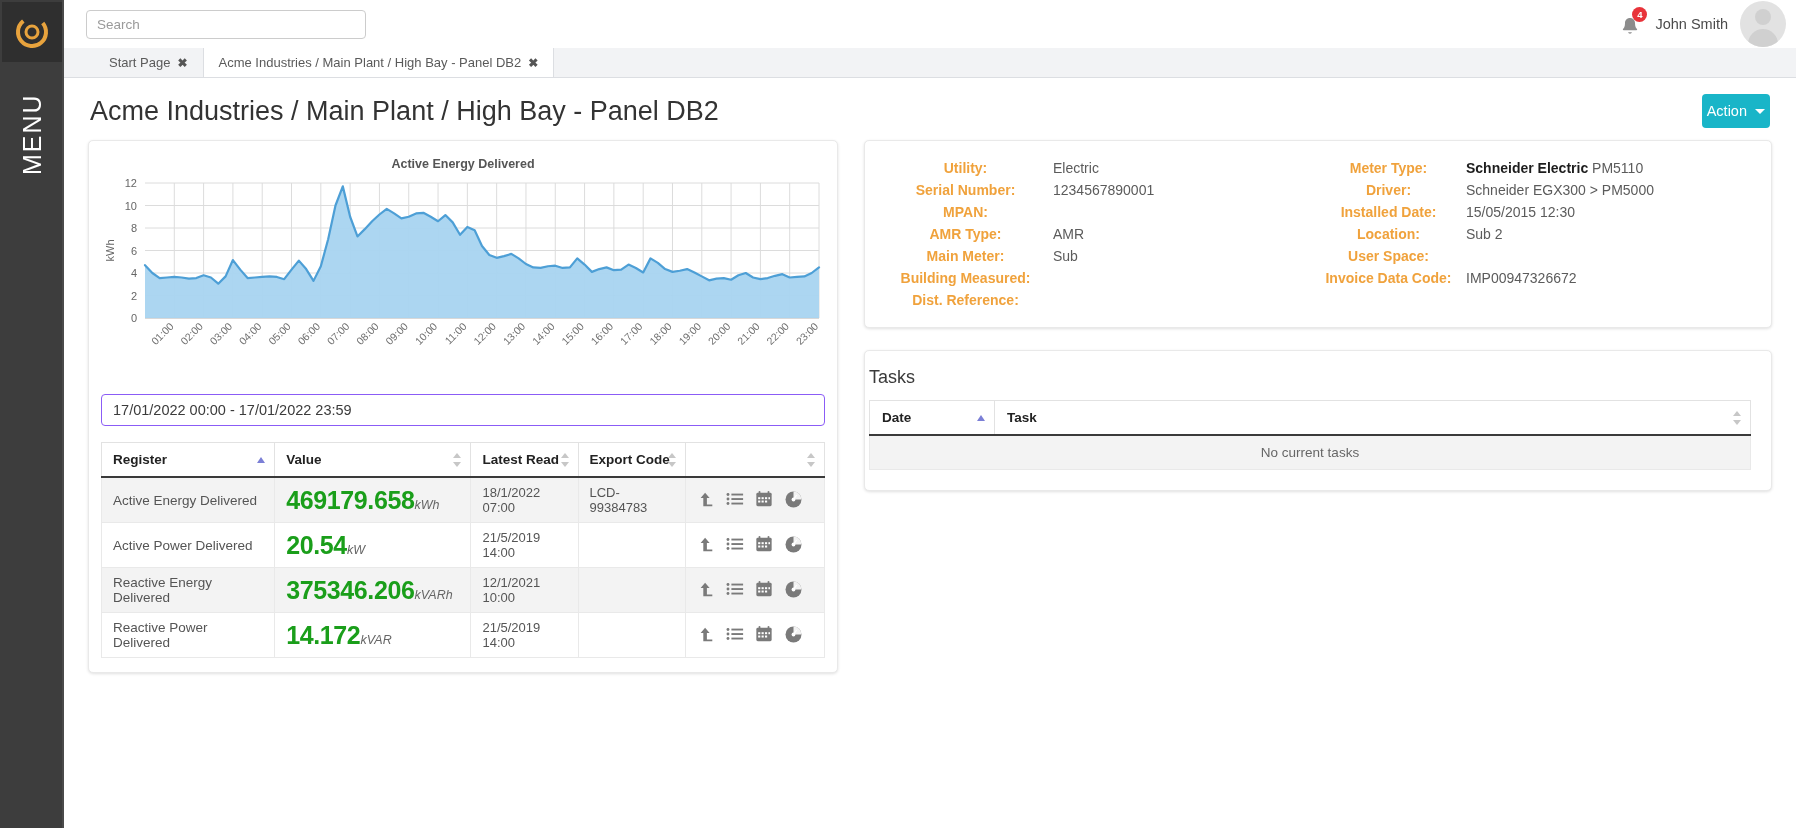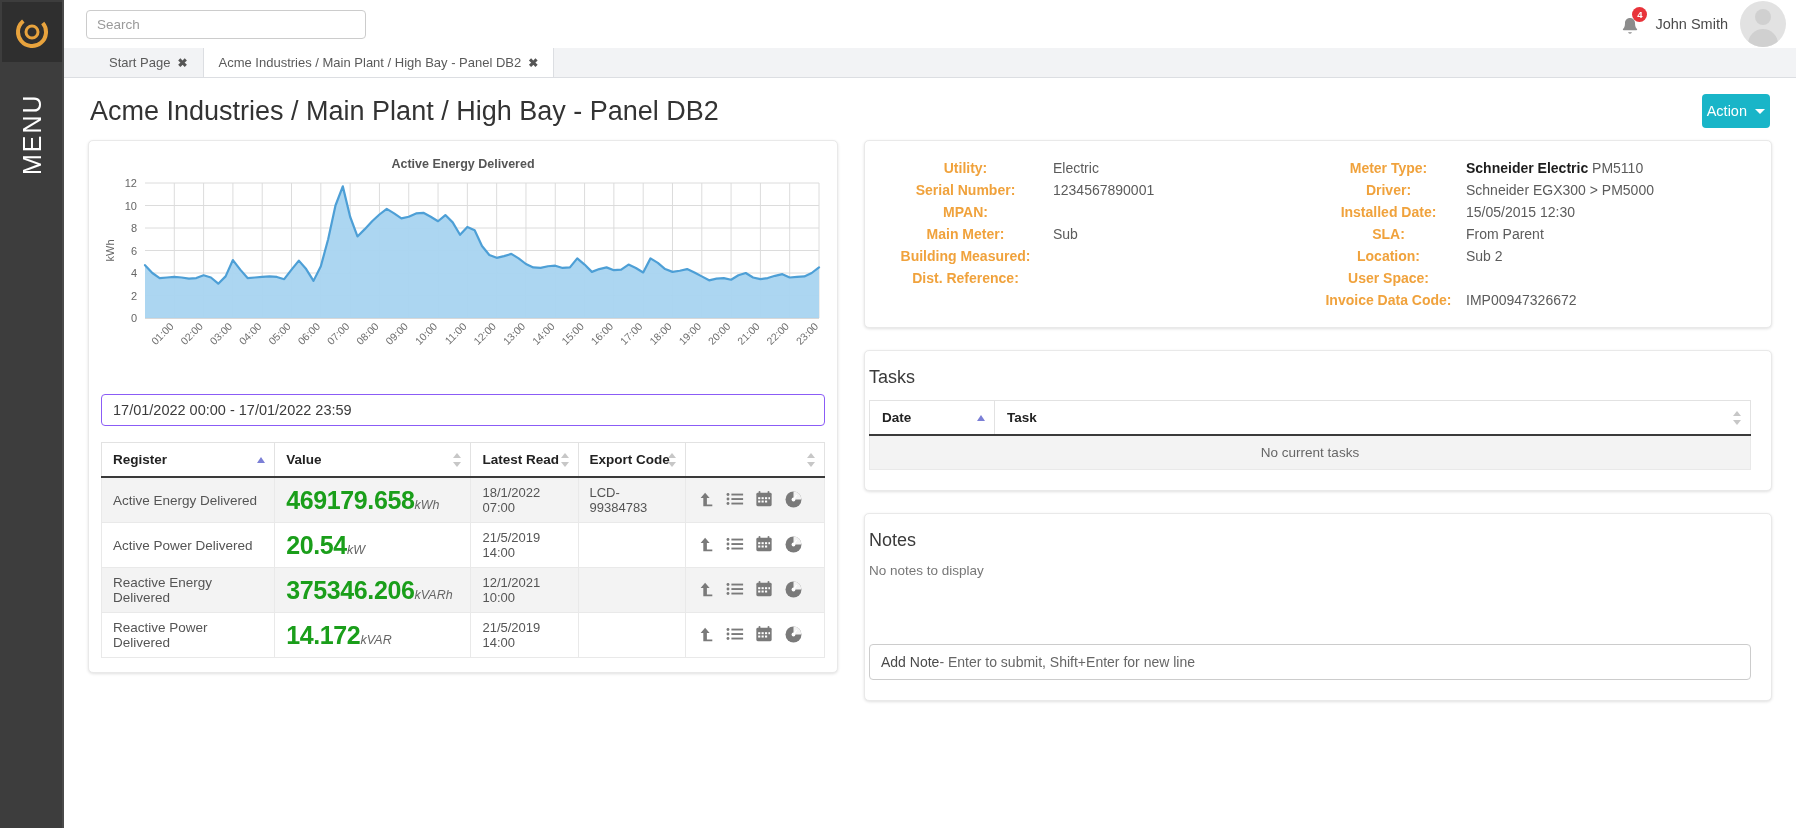--- a/index.html
+++ b/index.html
@@ -545,20 +545,24 @@
                 </div>
                 <div class="det-row">
                   <div class="det-label">Serial Number:</div>
                   <div class="det-value">1234567890001</div>
                 </div>
                 <div class="det-row">
                   <div class="det-label">MPAN:</div>
                   <div class="det-value"></div>
                 </div>
                 <div class="det-row">
+                  <div class="det-label">AMR Type:</div>
+                  <div class="det-value">AMR</div>
+                </div>
+                <div class="det-row">
                   <div class="det-label">Main Meter:</div>
                   <div class="det-value">Sub</div>
                 </div>
                 <div class="det-row">
                   <div class="det-label">Building Measured:</div>
                   <div class="det-value"></div>
                 </div>
                 <div class="det-row">
                   <div class="det-label">Dist. Reference:</div>
                   <div class="det-value"></div>
@@ -569,24 +573,20 @@
                   <div class="det-label">Meter Type:</div>
                   <div class="det-value"><span class="strong">Schneider Electric</span> PM5110</div>
                 </div>
                 <div class="det-row">
                   <div class="det-label">Driver:</div>
                   <div class="det-value">Schneider EGX300 &gt; PM5000</div>
                 </div>
                 <div class="det-row">
                   <div class="det-label">Installed Date:</div>
                   <div class="det-value">15/05/2015 12:30</div>
-                </div>
-                <div class="det-row">
-                  <div class="det-label">SLA:</div>
-                  <div class="det-value">From Parent</div>
                 </div>
                 <div class="det-row">
                   <div class="det-label">Location:</div>
                   <div class="det-value">Sub 2</div>
                 </div>
                 <div class="det-row">
                   <div class="det-label">User Space:</div>
                   <div class="det-value"></div>
                 </div>
                 <div class="det-row">
@@ -612,26 +612,18 @@
                 </tr>
               </thead>
               <tbody>
                 <tr>
                   <td colspan="2">No current tasks</td>
                 </tr>
               </tbody>
             </table>
           </div>
 
-          <div class="card panel">
-            <div class="panel-h">Notes</div>
-            <div class="notes-empty">No notes to display</div>
-            <div class="note-input">
-              <span class="note-lead">Add Note</span>
-              <span> - Enter to submit, Shift+Enter for new line</span>
-            </div>
-          </div>
 
         </div>
       </div>
     </div>
   </div>
 </div>
 
 </body></html>

